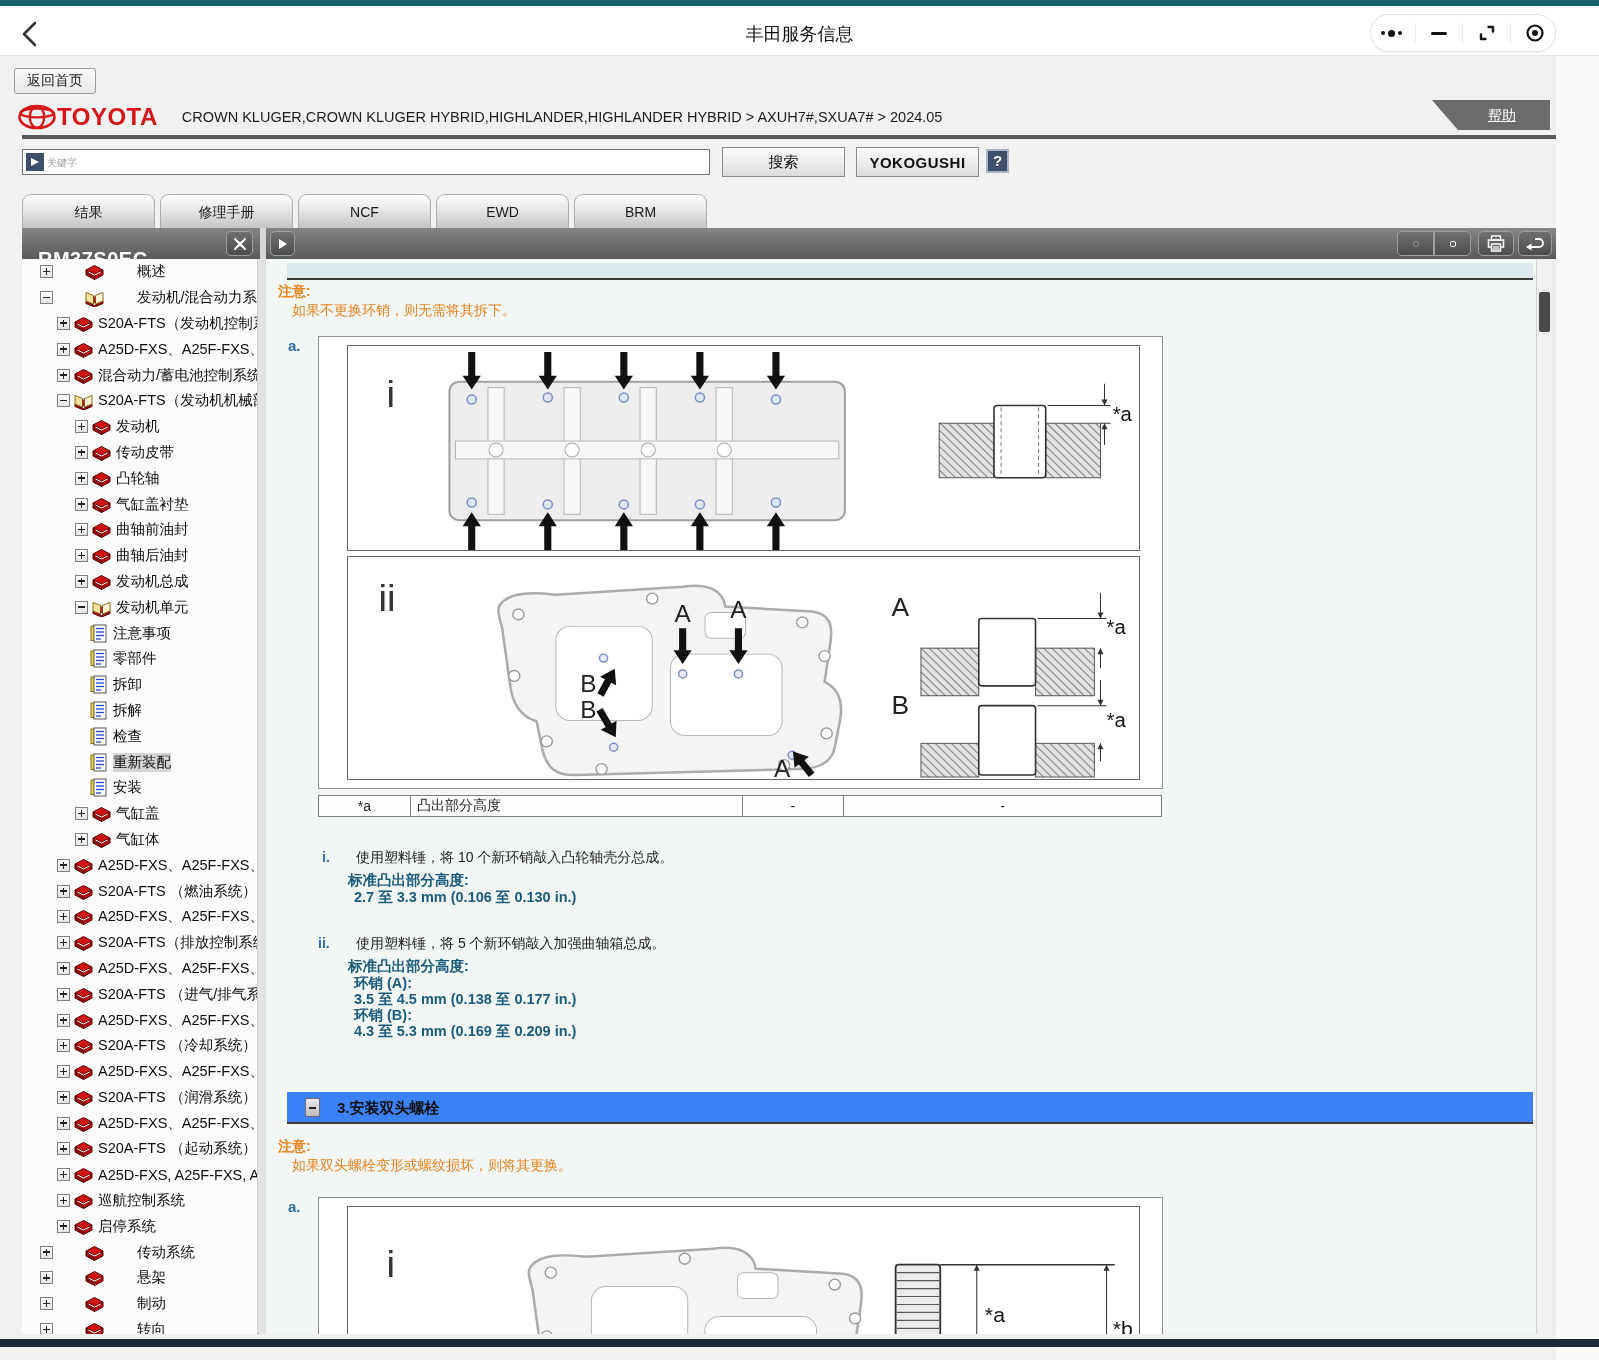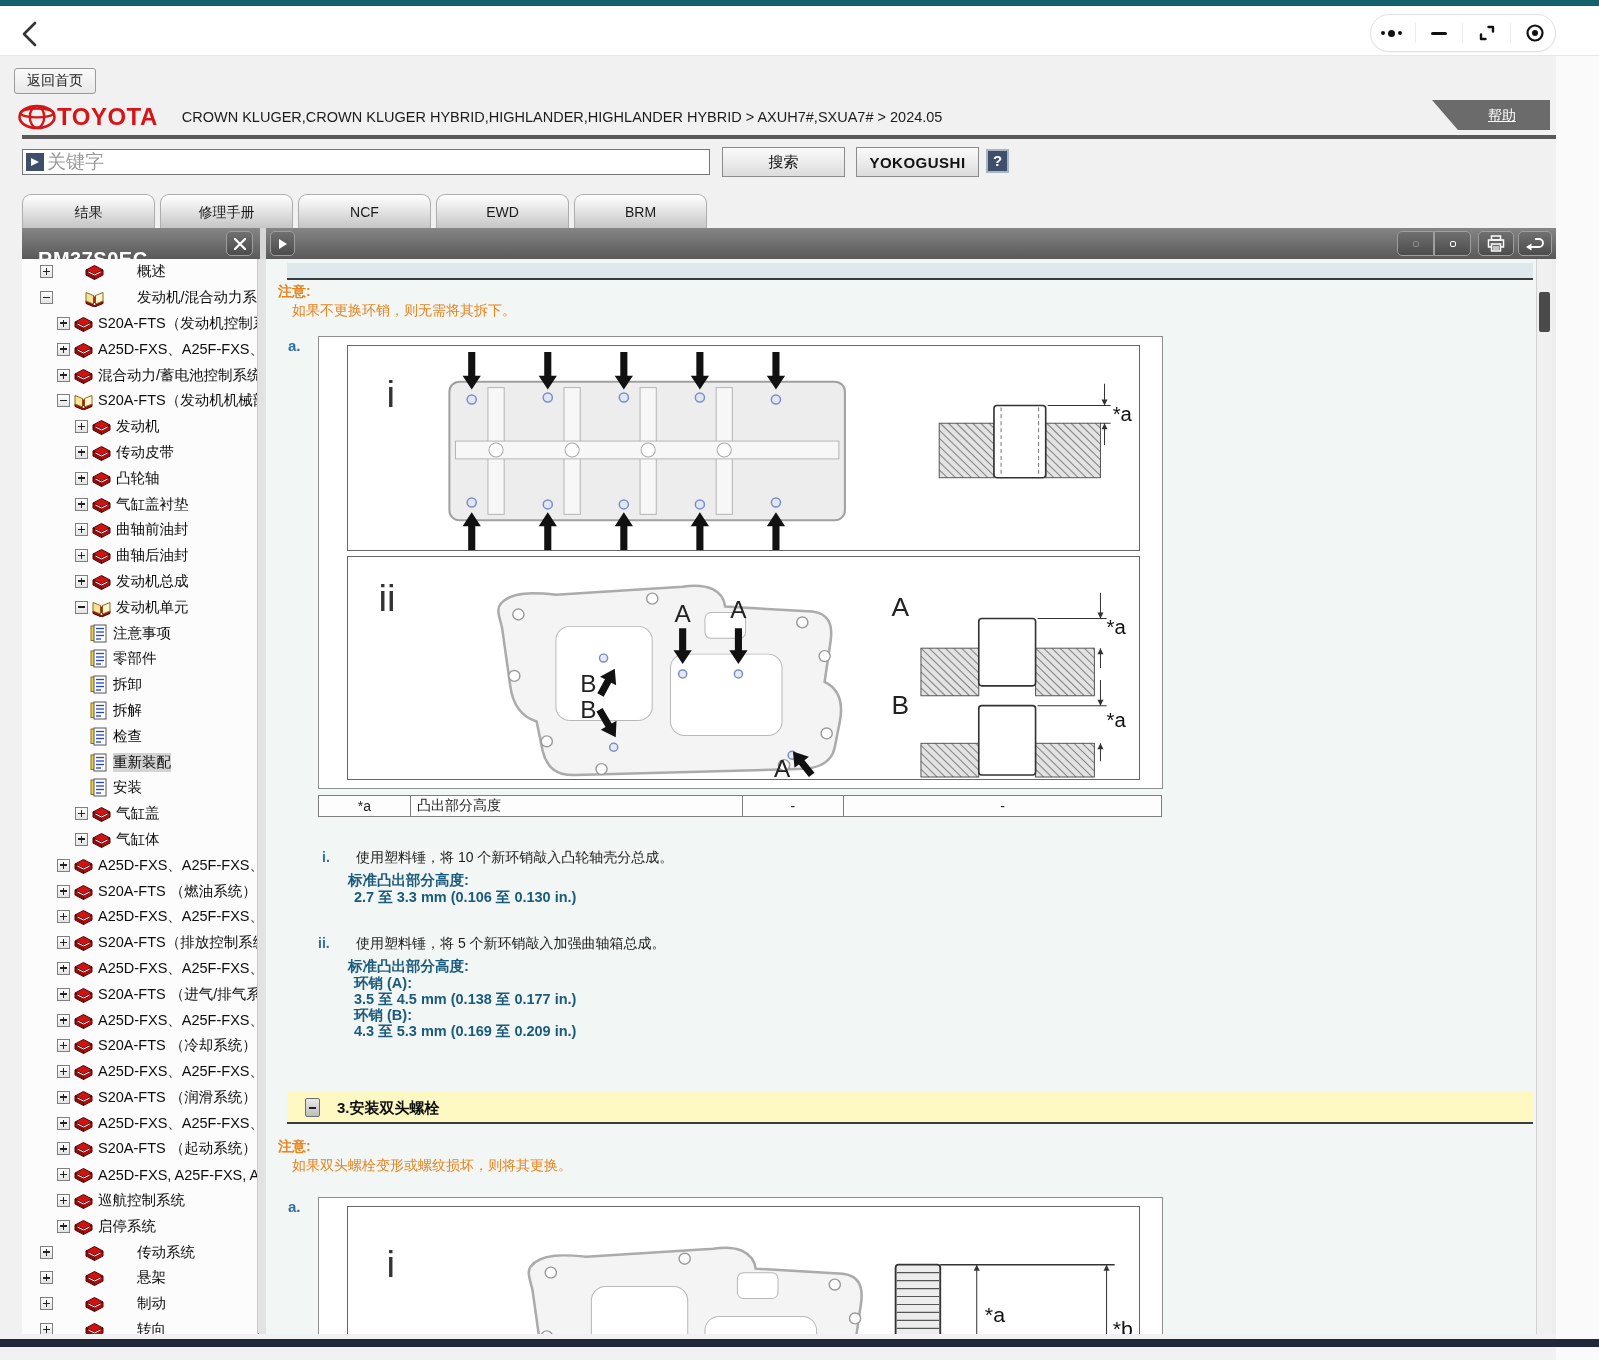--- a/index.html
+++ b/index.html
@@ -41,21 +41,21 @@
   .help-btn span { display:block; transform:scaleY(-1); color:#fff; font-size:14px;
     text-decoration:underline; text-align:center; line-height:30px; padding-left:22px; }
   .h-divider { position:absolute; left:22px; top:79px; width:1534px; height:4px; background:#595959; }
 
   
   .search-wrap { position:absolute; left:22px; top:93px; width:688px; height:26px;
     background:#fff; border:1px solid #767676; }
   .go-icon { position:absolute; left:3px; top:3px; width:18px; height:18px;
     background:#3d4f6b; display:flex; align-items:center; justify-content:center; }
   .search-input { position:absolute; left:24px; top:0; width:660px; height:24px; border:none;
-    outline:none; font-size:19px; color:#1d4ed8;
+    outline:none; font-size:10px; color:#1d4ed8;
     font-family:"Liberation Sans","DejaVu Sans",sans-serif; }
   .search-input::placeholder { color:#9a9a9a; }
   .btn-std { position:absolute; top:91px; height:30px;
     background:linear-gradient(#fbfbfb,#dcdcdc); border:1px solid #8c8c8c;
     font-size:15px; color:#111; cursor:pointer; text-align:center;
     font-family:"Liberation Sans","DejaVu Sans",sans-serif; }
   .btn-search { left:722px; width:123px; }
   .btn-yoko { left:856px; width:123px; font-weight:600; letter-spacing:.5px; }
   .btn-qmark { position:absolute; left:986px; top:93px; width:23px; height:24px;
     background:#3d4f6b; color:#fff; font-weight:bold; font-size:15px;
@@ -124,38 +124,39 @@
   .fig-box { position:absolute; left:52px; width:845px; background:#fff;
     border:1.5px solid #8f8f8f; padding:8px 22px 8px 28px; }
   .fig-inner { border:1.5px solid #666; background:#fff; }
   .spec-table { position:absolute; left:52px; top:536px; width:844px; border-collapse:collapse; }
   .spec-table td { border:1px solid #7e7e7e; background:#fdfdfd; height:21px;
     font-size:14px; color:#222; padding:0 6px; }
   .step-text { position:absolute; font-size:14px; color:#1c1c1c; }
   .spec-title { position:absolute; font-size:14.5px; font-weight:bold; color:#1a5b7d; }
   .spec-line { position:absolute; font-size:14.5px; font-weight:bold; color:#1a5b7d; }
   .section-header { position:absolute; left:21px; top:833px; width:1246px; height:32px;
-    background:#fef9c3; border-bottom:2px solid #3c3c3c; }
+    background:#3b82f6; border-bottom:2px solid #3c3c3c; }
   .sec-collapse { position:absolute; left:18px; top:6px; width:15px; height:19px;
     background:linear-gradient(#e9e9e9,#bdbdbd); border:1px solid #6e6e6e; border-radius:2px; cursor:pointer; }
   .sec-collapse::before { content:""; position:absolute; left:3px; right:3px; top:8px; height:2px; background:#222; }
   .sec-title { position:absolute; left:50px; top:0; line-height:31px; font-size:15px;
     font-weight:bold; color:#0e0e0e; }
 
   .footer-bar { position:absolute; left:0; top:1283px; width:1599px; height:8px; background:#1f2937; }
 
   svg text { font-family:"Liberation Sans","DejaVu Sans",sans-serif; }
 </style>
 </head>
 <body>
 
 <div class="titlebar">
   <svg class="back-btn" viewBox="0 0 30 32">
     <polyline points="19,5 8,16 19,27" fill="none" stroke="#333" stroke-width="2.6" stroke-linecap="round" stroke-linejoin="round"></polyline>
   </svg>
+  <div class="app-title">丰田服务信息</div>
   <div class="win-controls">
     <span class="wc">
       <span class="dots">
           <span class="d-s"></span>
           <span class="d-l"></span>
           <span class="d-s"></span>
         </span>
     </span>
     <span class="wc-sep"></span>
     <span class="wc">

